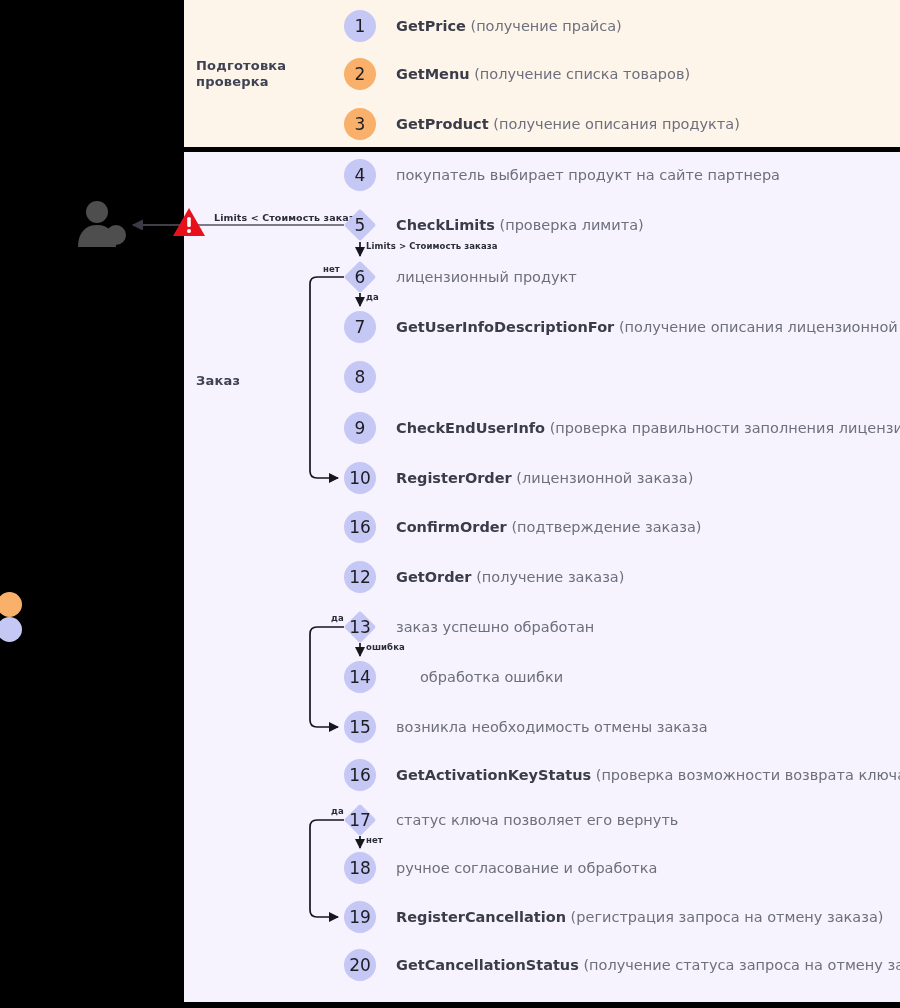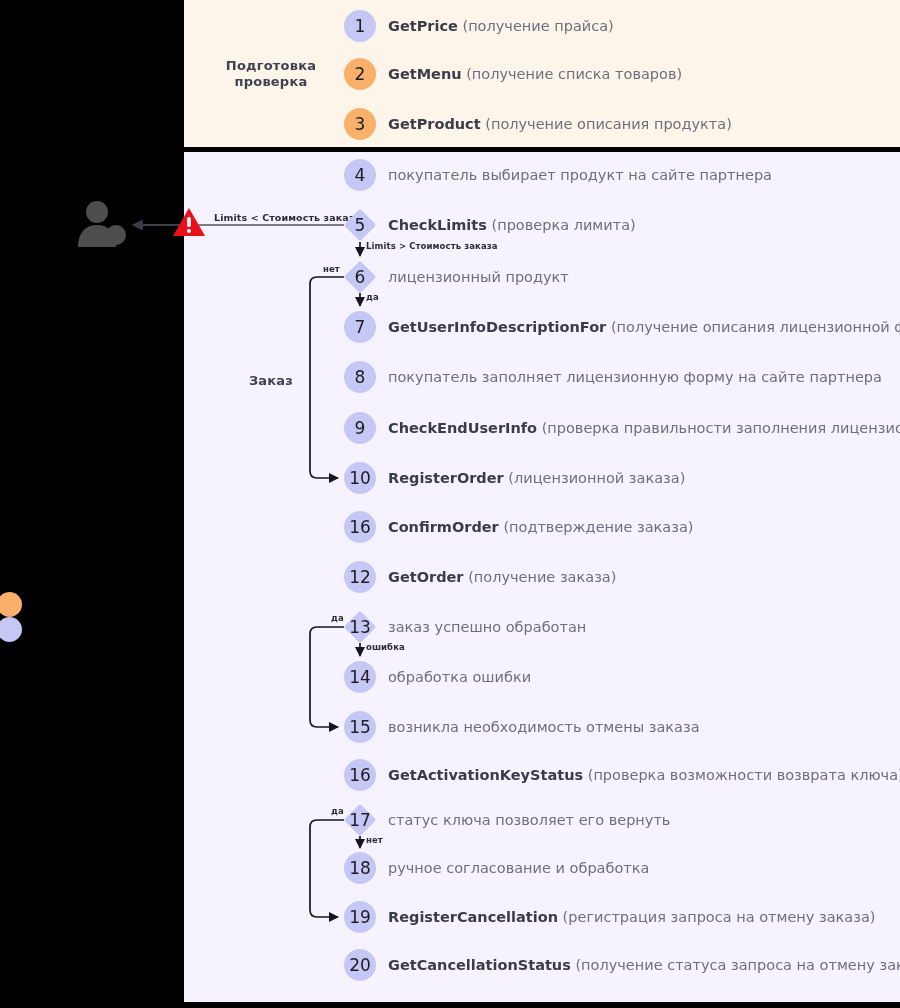--- a/index.html
+++ b/index.html
@@ -36,21 +36,21 @@
   }
   #panel-order {
     top: 152px;
     height: 850px;
     background: #f6f3fe;
   }
 
   
   .group-label {
     position: absolute;
-    text-align: center;
+    text-align: left;
     font-size: 13px;
     font-weight: bold;
     color: #3e4252;
     line-height: 16px;
     letter-spacing: 0.2px;
   }
   #label-prep { left: 196px; top: 58px; width: 150px; }
   #label-order { left: 196px; top: 373px; width: 150px; }
 
   
@@ -90,21 +90,21 @@
   .marker .num {
     position: relative;
     z-index: 2;
     font-size: 17px;
     color: #1d1d22;
     font-family: "DejaVu Sans", "Liberation Sans", sans-serif;
     line-height: 1;
   }
 
   .row-text {
-    margin-left: 12px;
+    margin-left: 20px;
     font-size: 14.5px;
     color: #6d6f7d;
     white-space: nowrap;
     line-height: 1;
   }
   .row-text .api {
     color: #3a3c49;
     font-weight: bold;
   }
 
@@ -270,21 +270,20 @@
           <div class="shape"></div>
           <span class="num">7</span>
         </div>
         <div class="row-text"><span class="api">GetUserInfoDescriptionFor</span> <span class="desc">(получение описания лицензионной формы)</span></div>
       </div>
       <div class="row" style="top: 361px;">
         <div class="marker circle lav">
           <div class="shape"></div>
           <span class="num">8</span>
         </div>
-        <div class="row-text"><span class="desc">покупатель заполняет лицензионную форму на сайте партнера</span></div>
       </div>
       <div class="row" style="top: 412px;">
         <div class="marker circle lav">
           <div class="shape"></div>
           <span class="num">9</span>
         </div>
         <div class="row-text"><span class="api">CheckEndUserInfo</span> <span class="desc">(проверка правильности заполнения лицензионной формы)</span></div>
       </div>
       <div class="row" style="top: 462px; text-align: right;">
         <div class="marker circle lav">
@@ -307,21 +306,21 @@
         </div>
         <div class="row-text"><span class="api">GetOrder</span> <span class="desc">(получение заказа)</span></div>
       </div>
       <div class="row" style="top: 611px; text-align: center;">
         <div class="marker diamond lav">
           <div class="shape"></div>
           <span class="num">13</span>
         </div>
         <div class="row-text"><span class="desc">заказ успешно обработан</span></div>
       </div>
-      <div class="row" style="top: 661px;">
+      <div class="row" style="top: 661px; gap: 24px;">
         <div class="marker circle lav">
           <div class="shape"></div>
           <span class="num">14</span>
         </div>
         <div class="row-text"><span class="desc">обработка ошибки</span></div>
       </div>
       <div class="row" style="top: 711px;">
         <div class="marker circle lav">
           <div class="shape"></div>
           <span class="num">15</span>

